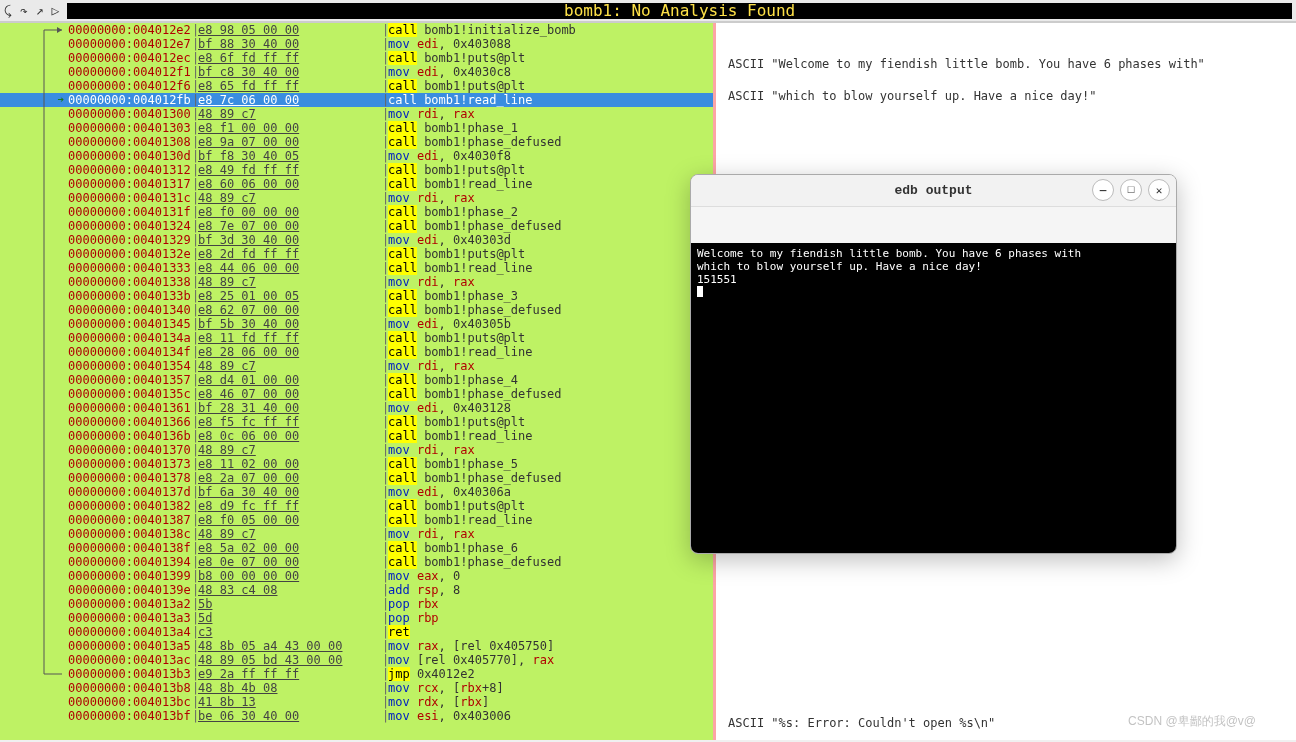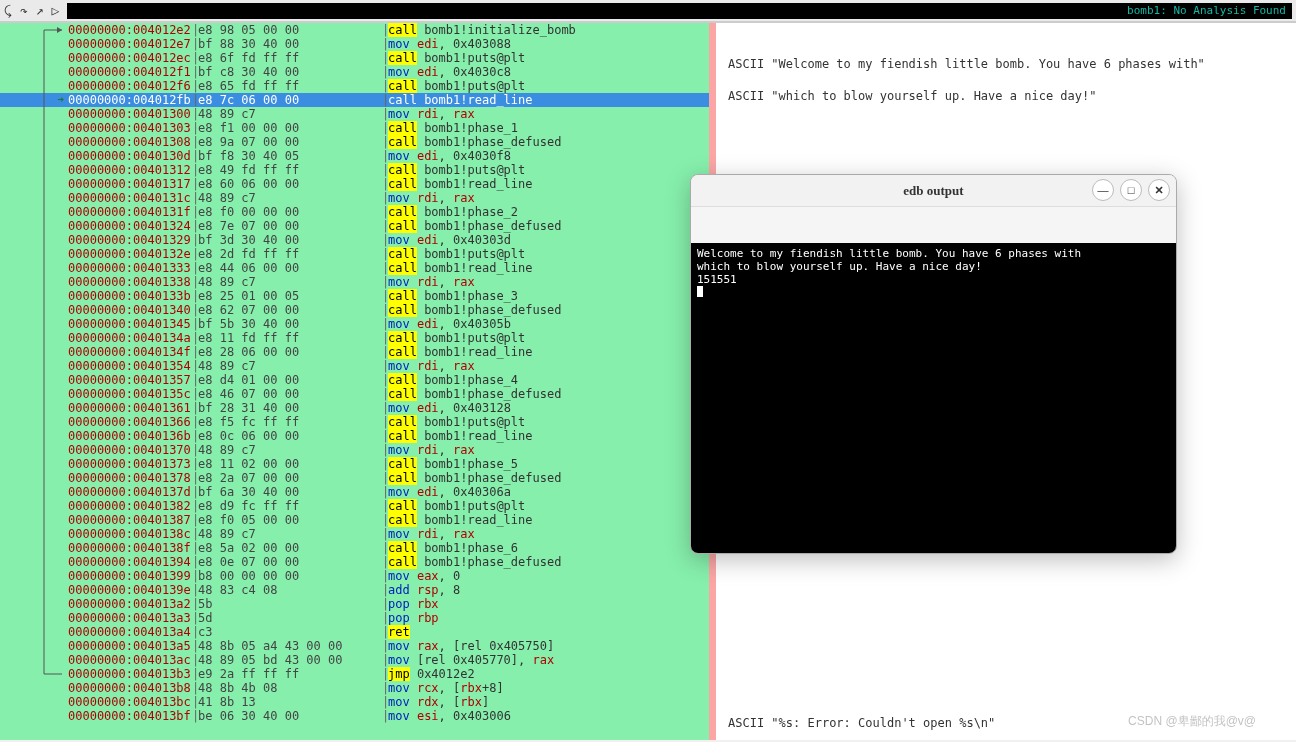--- a/index.html
+++ b/index.html
@@ -22,37 +22,37 @@
   }
   .toolbar-icons { display:flex; gap:8px; align-items:center;}
   .toolbar-icons span { font-size:13px; color:#333; cursor:pointer;}
   .toolbar-black {
     flex:1;
     height:16px;
     background:#000;
     margin-left:8px;
     display:flex;
     align-items:center;
-    justify-content:flex-end;
-    color:#14b8a6;
+    justify-content:center;
+    color:#fde047;
     padding:0 6px;
-    font-size:11px;
+    font-size:16px;
   }
   .main {
     display: flex;
     width: 1296px;
     height: 718px;
     background: #fff;
     border-top: 1px solid #ccc;
   }
   .disasm {
     width: 716px;
     overflow:hidden;
-    border-right:7px solid #fca5a5;
-    background:#86efac;
+    border-right:3px solid #fca5a5;
+    background:#bef264;
   }
   .info {
     flex:1;
     background:#fff;
     padding:6px 12px;
     font-size:12px;
     color:#333;
     position:relative;
   }
   .row {
@@ -60,21 +60,21 @@
     height:14px;
     line-height:14px;
     white-space:pre;
     font-size:12px;
   }
   .row.sel { background:#3a8de0; color:#fff;}
   .row.sel .addr,.row.sel .bytes,.row.sel .mn,.row.sel .opd,.row.sel .reg,.row.sel .comma,.row.sel .rest{color:#fff;}
   .gutter { width:68px; text-align:right; padding-right:4px; color:#444; display:flex; justify-content:flex-end; align-items:center;}
   .addr { color:#b00000; width:124px;}
   .bar { color:#666; width:6px;}
-  .bytes { color:#444; width:184px;}
+  .bytes { color:#444; width:184px;text-decoration:underline;}
   .mn { color:#0020c0;}
   .mn.hi { background:#ffff00; color:#000;}
   .reg { color:#b00000;}
   .rest { color:#333;}
   .arrow-rip { color:#1a7a1a; font-size:11px;}
   .info-row { white-space:pre; color:#333; margin-bottom:4px;}
   .info-bottom { position:absolute; bottom:6px; left:12px;}
   .watermark { position:absolute; bottom:12px; right:40px; color:rgba(120,120,120,0.45); font-size:12px; font-family:sans-serif;}
   
   .owin {
@@ -86,21 +86,21 @@
     border-radius:8px;
     box-shadow:0 6px 24px rgba(0,0,0,0.25);
     display:flex; flex-direction:column;
     overflow:hidden;
   }
   .owin-title {
     height:32px;
     display:flex;
     align-items:center;
     justify-content:center;
-    font-family:Liberation Serif, serif;
+    font-family:Liberation Mono, monospace;
     font-weight:600;
     color:#333;
     font-size:13px;
     position:relative;
     background:#f2f2f2;
     border-bottom:1px solid #ddd;
     text-align:center;
   }
   .owin-btns { position:absolute; right:6px; top:4px; display:flex; gap:6px;}
   .owin-btn { width:22px; height:22px; border:1px solid #bbb; border-radius:50%; display:flex; align-items:center; justify-content:center; font-size:11px; background:#fff; cursor:pointer;}

